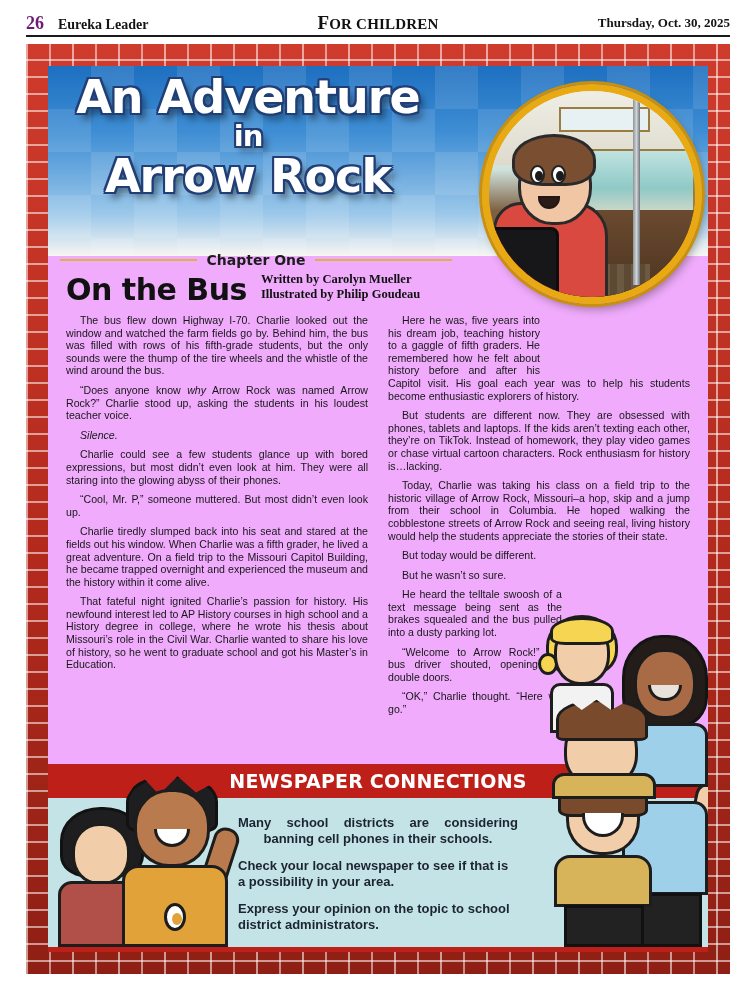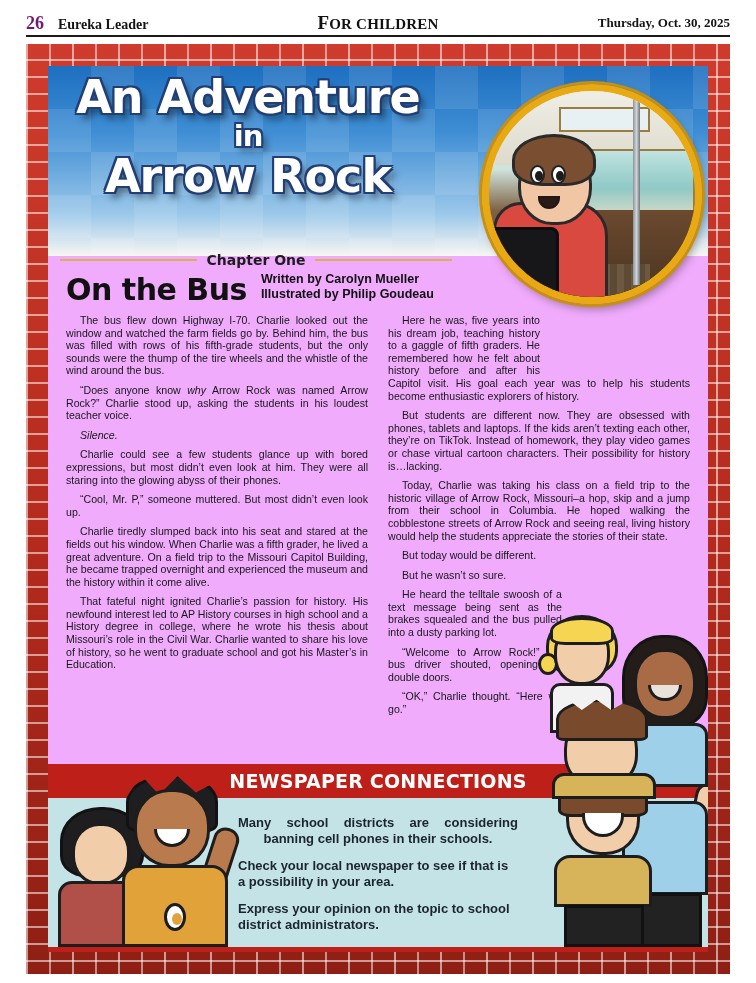--- a/index.html
+++ b/index.html
@@ -182,21 +182,21 @@
   }
   .head-row {
     position: absolute; left: 18px; top: 206px; width: 430px;
     display: flex; align-items: flex-end; gap: 14px;
   }
   .head-title {
     font-family: "DejaVu Sans", sans-serif; font-weight: bold;
     font-size: 30px; color: #111; letter-spacing: -.5px; line-height: 1;
   }
   .byline {
-    font-family: Liberation Sans, sans-serif; font-weight: bold;
+    font-family: Liberation Serif, serif; font-weight: bold;
     font-size: 12.5px; color: #101010; line-height: 1.22; padding-bottom: 2px;
   }
 
   
   .story {
     position: absolute; left: 18px; top: 248px; width: 624px; height: 470px;
   }
   .col {
     position: absolute; top: 0; width: 302px; height: 470px;
   }
@@ -363,21 +363,21 @@
           <p>The bus flew down Highway I-70. Charlie looked out the window and watched the farm fields go by. Behind him, the bus was filled with rows of his fifth-grade students, but the only sounds were the thump of the tire wheels and the whistle of the wind around the bus.</p>
           <p>“Does anyone know <i>why</i> Arrow Rock was named Arrow Rock?” Charlie stood up, asking the students in his loudest teacher voice.</p>
           <p class="italic">Silence.</p>
           <p>Charlie could see a few students glance up with bored expressions, but most didn’t even look at him. They were all staring into the glowing abyss of their phones.</p>
           <p>“Cool, Mr. P,” someone muttered. But most didn’t even look up.</p>
           <p>Charlie tiredly slumped back into his seat and stared at the fields out his window. When Charlie was a fifth grader, he lived a great adventure. On a field trip to the Missouri Capitol Building, he became trapped overnight and experienced the museum and the history within it come alive.</p>
           <p>That fateful night ignited Charlie’s passion for history. His newfound interest led to AP History courses in high school and a History degree in college, where he wrote his thesis about Missouri’s role in the Civil War. Charlie wanted to share his love of history, so he went to graduate school and got his Master’s in Education.</p>
         </div>
         <div class="col col-right">
           <p><span class="shape-circle"></span><span>Here he was, five years into his dream job, teaching history to a gaggle of fifth graders. He remembered how he felt about history before and after his Capitol visit. His goal each year was to help his students become enthusiastic explorers of history.</span></p>
-          <p>But students are different now. They are obsessed with phones, tablets and laptops. If the kids aren’t texting each other, they’re on TikTok. Instead of homework, they play video games or chase virtual cartoon characters. Their possibility for history is…lacking.</p>
+          <p>But students are different now. They are obsessed with phones, tablets and laptops. If the kids aren’t texting each other, they’re on TikTok. Instead of homework, they play video games or chase virtual cartoon characters. Rock enthusiasm for history is…lacking.</p>
           <p>Today, Charlie was taking his class on a field trip to the historic village of Arrow Rock, Missouri–a hop, skip and a jump from their school in Columbia. He hoped walking the cobblestone streets of Arrow Rock and seeing real, living history would help the students appreciate the stories of their state.</p>
           <p>But today would be different.</p>
           <p>But he wasn’t so sure.</p>
           <p><span class="shape-kids"></span><span>He heard the telltale swoosh of a text message being sent as the brakes squealed and the bus pulled into a dusty parking lot.</span></p>
           <p>“Welcome to Arrow Rock!” the bus driver shouted, opening the double doors.</p>
           <p>“OK,” Charlie thought. “Here we go.”</p>
         </div>
       </div>
 
       <div class="kids-art">

